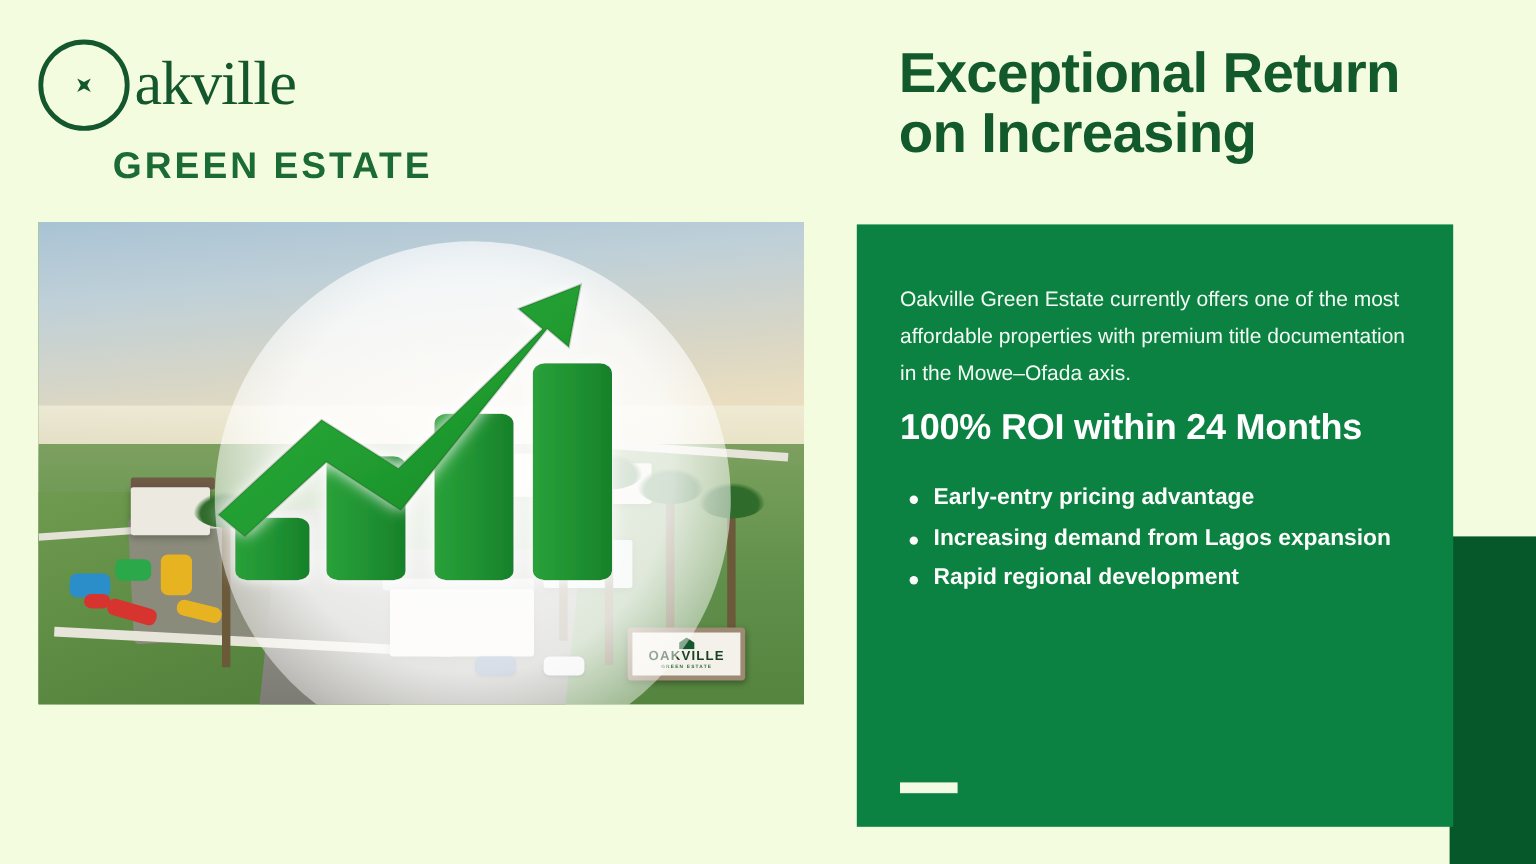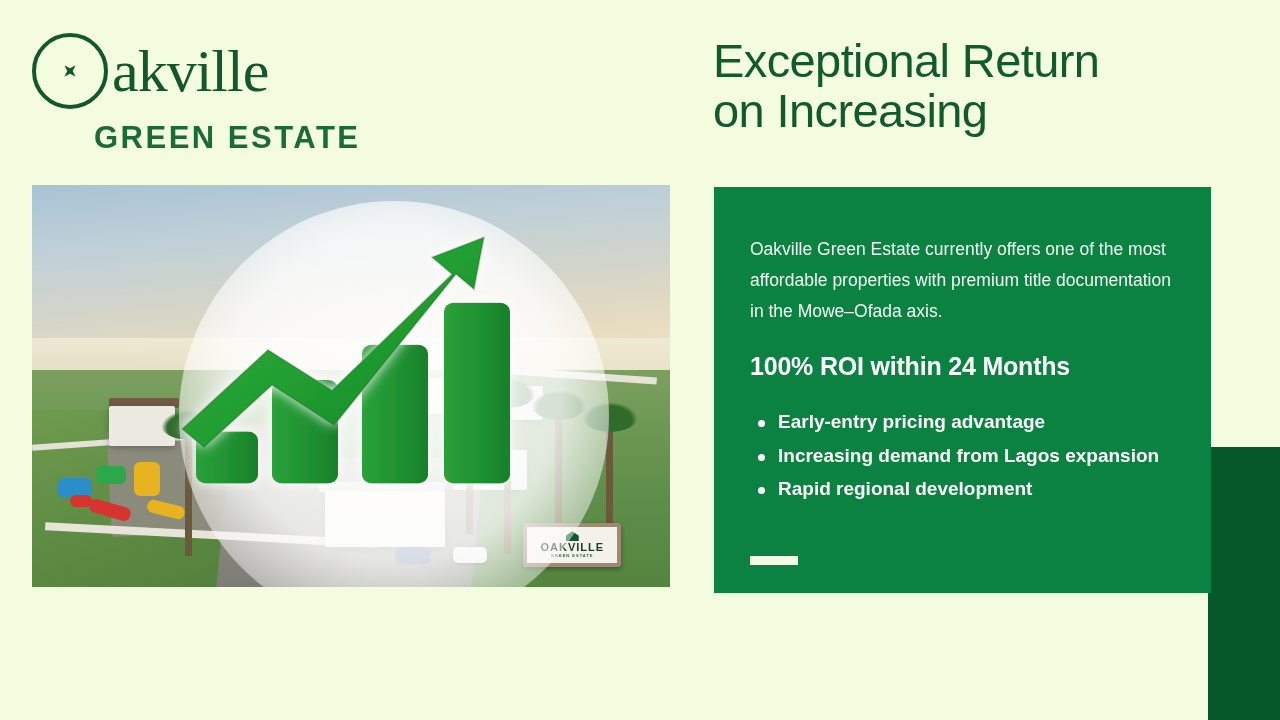--- a/index.html
+++ b/index.html
@@ -38,21 +38,21 @@
   .brand-o .spark{
     position:absolute; left:50%; top:50%;
     width:16px; height:16px;
     transform:translate(-50%,-50%) rotate(45deg);
     background:#14572c;
     border-radius:3px;
     clip-path:polygon(50% 0,62% 38%,100% 50%,62% 62%,50% 100%,38% 62%,0 50%,38% 38%);
   }
   .brand-rest{
     font-family:"Liberation Serif", serif;
-    font-size:60px;
+    font-size:52px;
     line-height:76px;
     color:#14572c;
     letter-spacing:-1px;
     position:relative;
     padding-left:2px;
   }
   .brand-sub{
     font-size:31px;
     font-weight:bold;
     color:#1b6b34;
@@ -185,49 +185,49 @@
   .photo .glow{
     position:absolute; left:23%; top:4%;
     width:430px; height:430px; border-radius:50%;
     background:radial-gradient(circle at 50% 45%,rgba(255,255,255,.92) 0%,rgba(255,255,255,.80) 52%,rgba(255,255,255,.42) 74%,rgba(255,255,255,0) 88%);
   }
   
   .graphic{ position:absolute; left:0; top:0; width:100%; height:100%; }
 
   
   .headline{
-    position:absolute; left:713px; top:36px;
+    position:absolute; left:749px; top:36px;
     width:520px;
-    font-size:47px; font-weight:normal;
+    font-size:47px; font-weight:bold;
     line-height:1.06;
     color:#12592c;
     letter-spacing:-0.6px;
   }
   .panel{
     position:absolute; left:714px; top:187px;
-    width:497px; height:406px;
+    width:497px; height:502px;
     background:#0b8142;
     color:#ffffff;
     padding:47px 38px 0 36px;
   }
   .panel .intro{
     font-size:17.5px;
     line-height:1.78;
     color:#f2fbf4;
   }
   .panel .lead{
     margin-top:34px;
     font-size:18px;
     font-weight:bold;
     line-height:1.72;
     color:#ffffff;
   }
   .panel .roi{
-    margin-top:25px;
-    font-size:25px;
+    margin-top:13px;
+    font-size:30px;
     font-weight:bold;
     letter-spacing:-0.2px;
   }
   .panel ul{
     margin-top:28px;
     list-style:none;
   }
   .panel li{
     position:relative;
     padding-left:28px;

